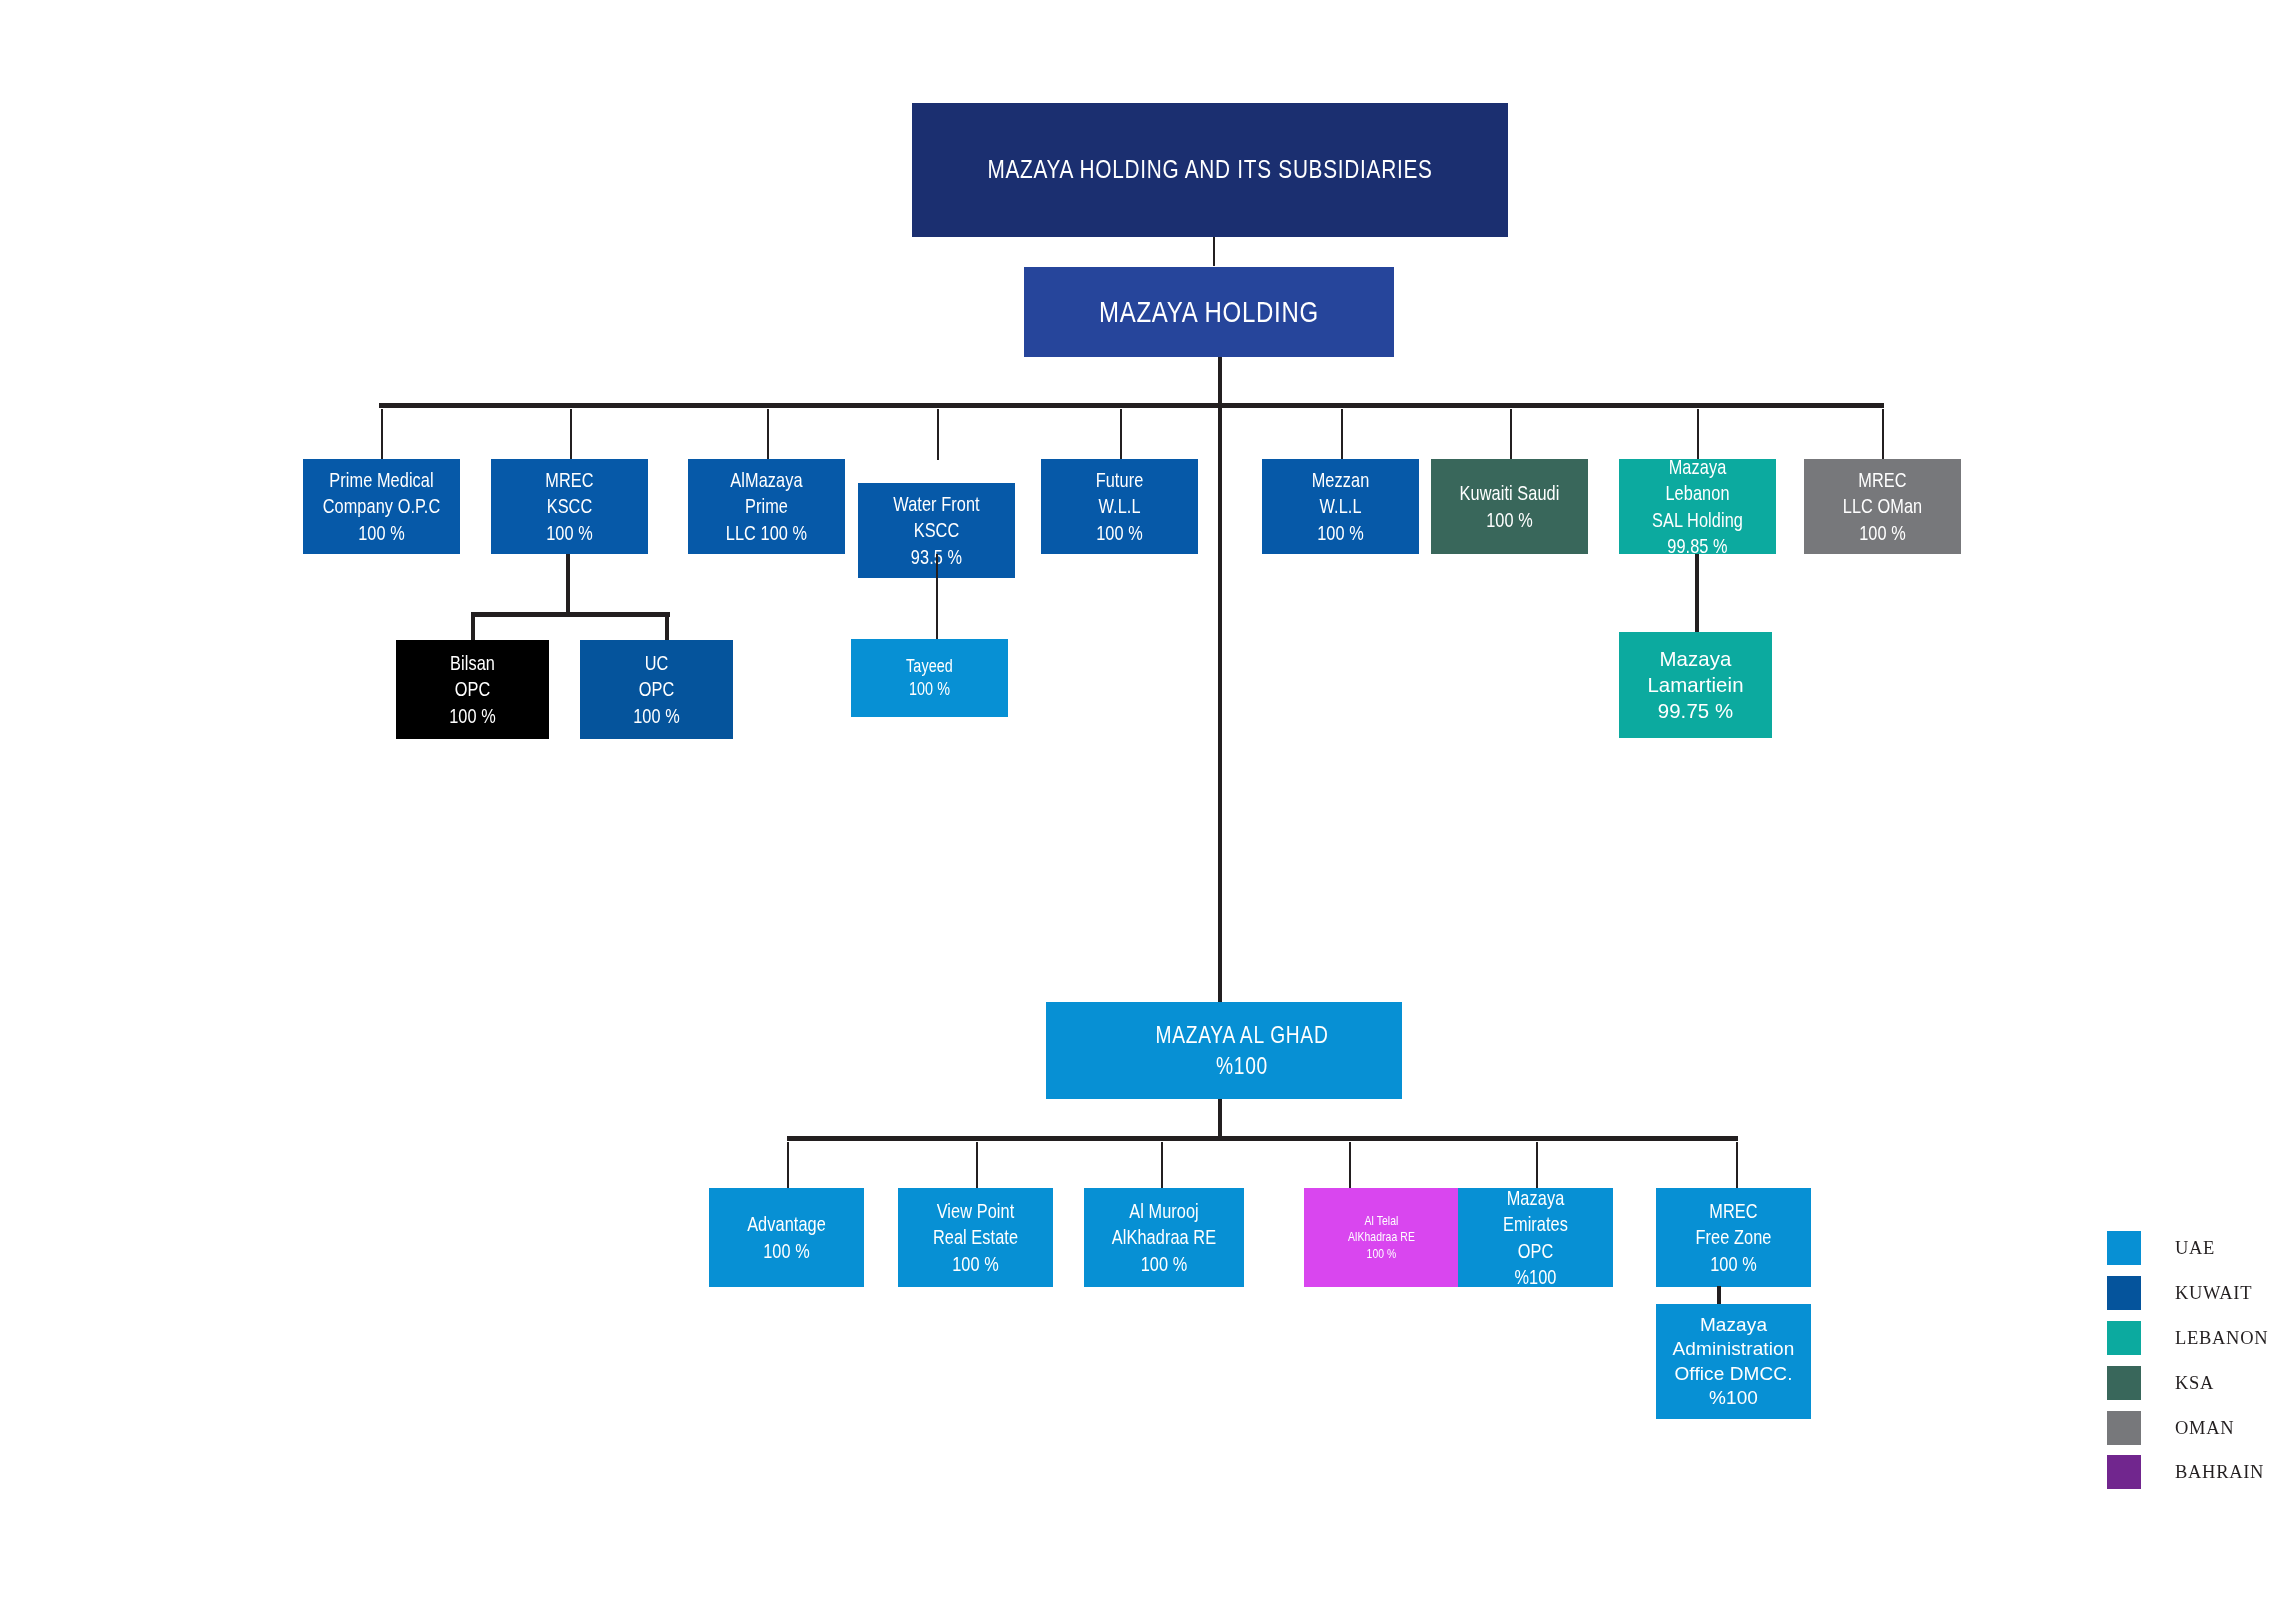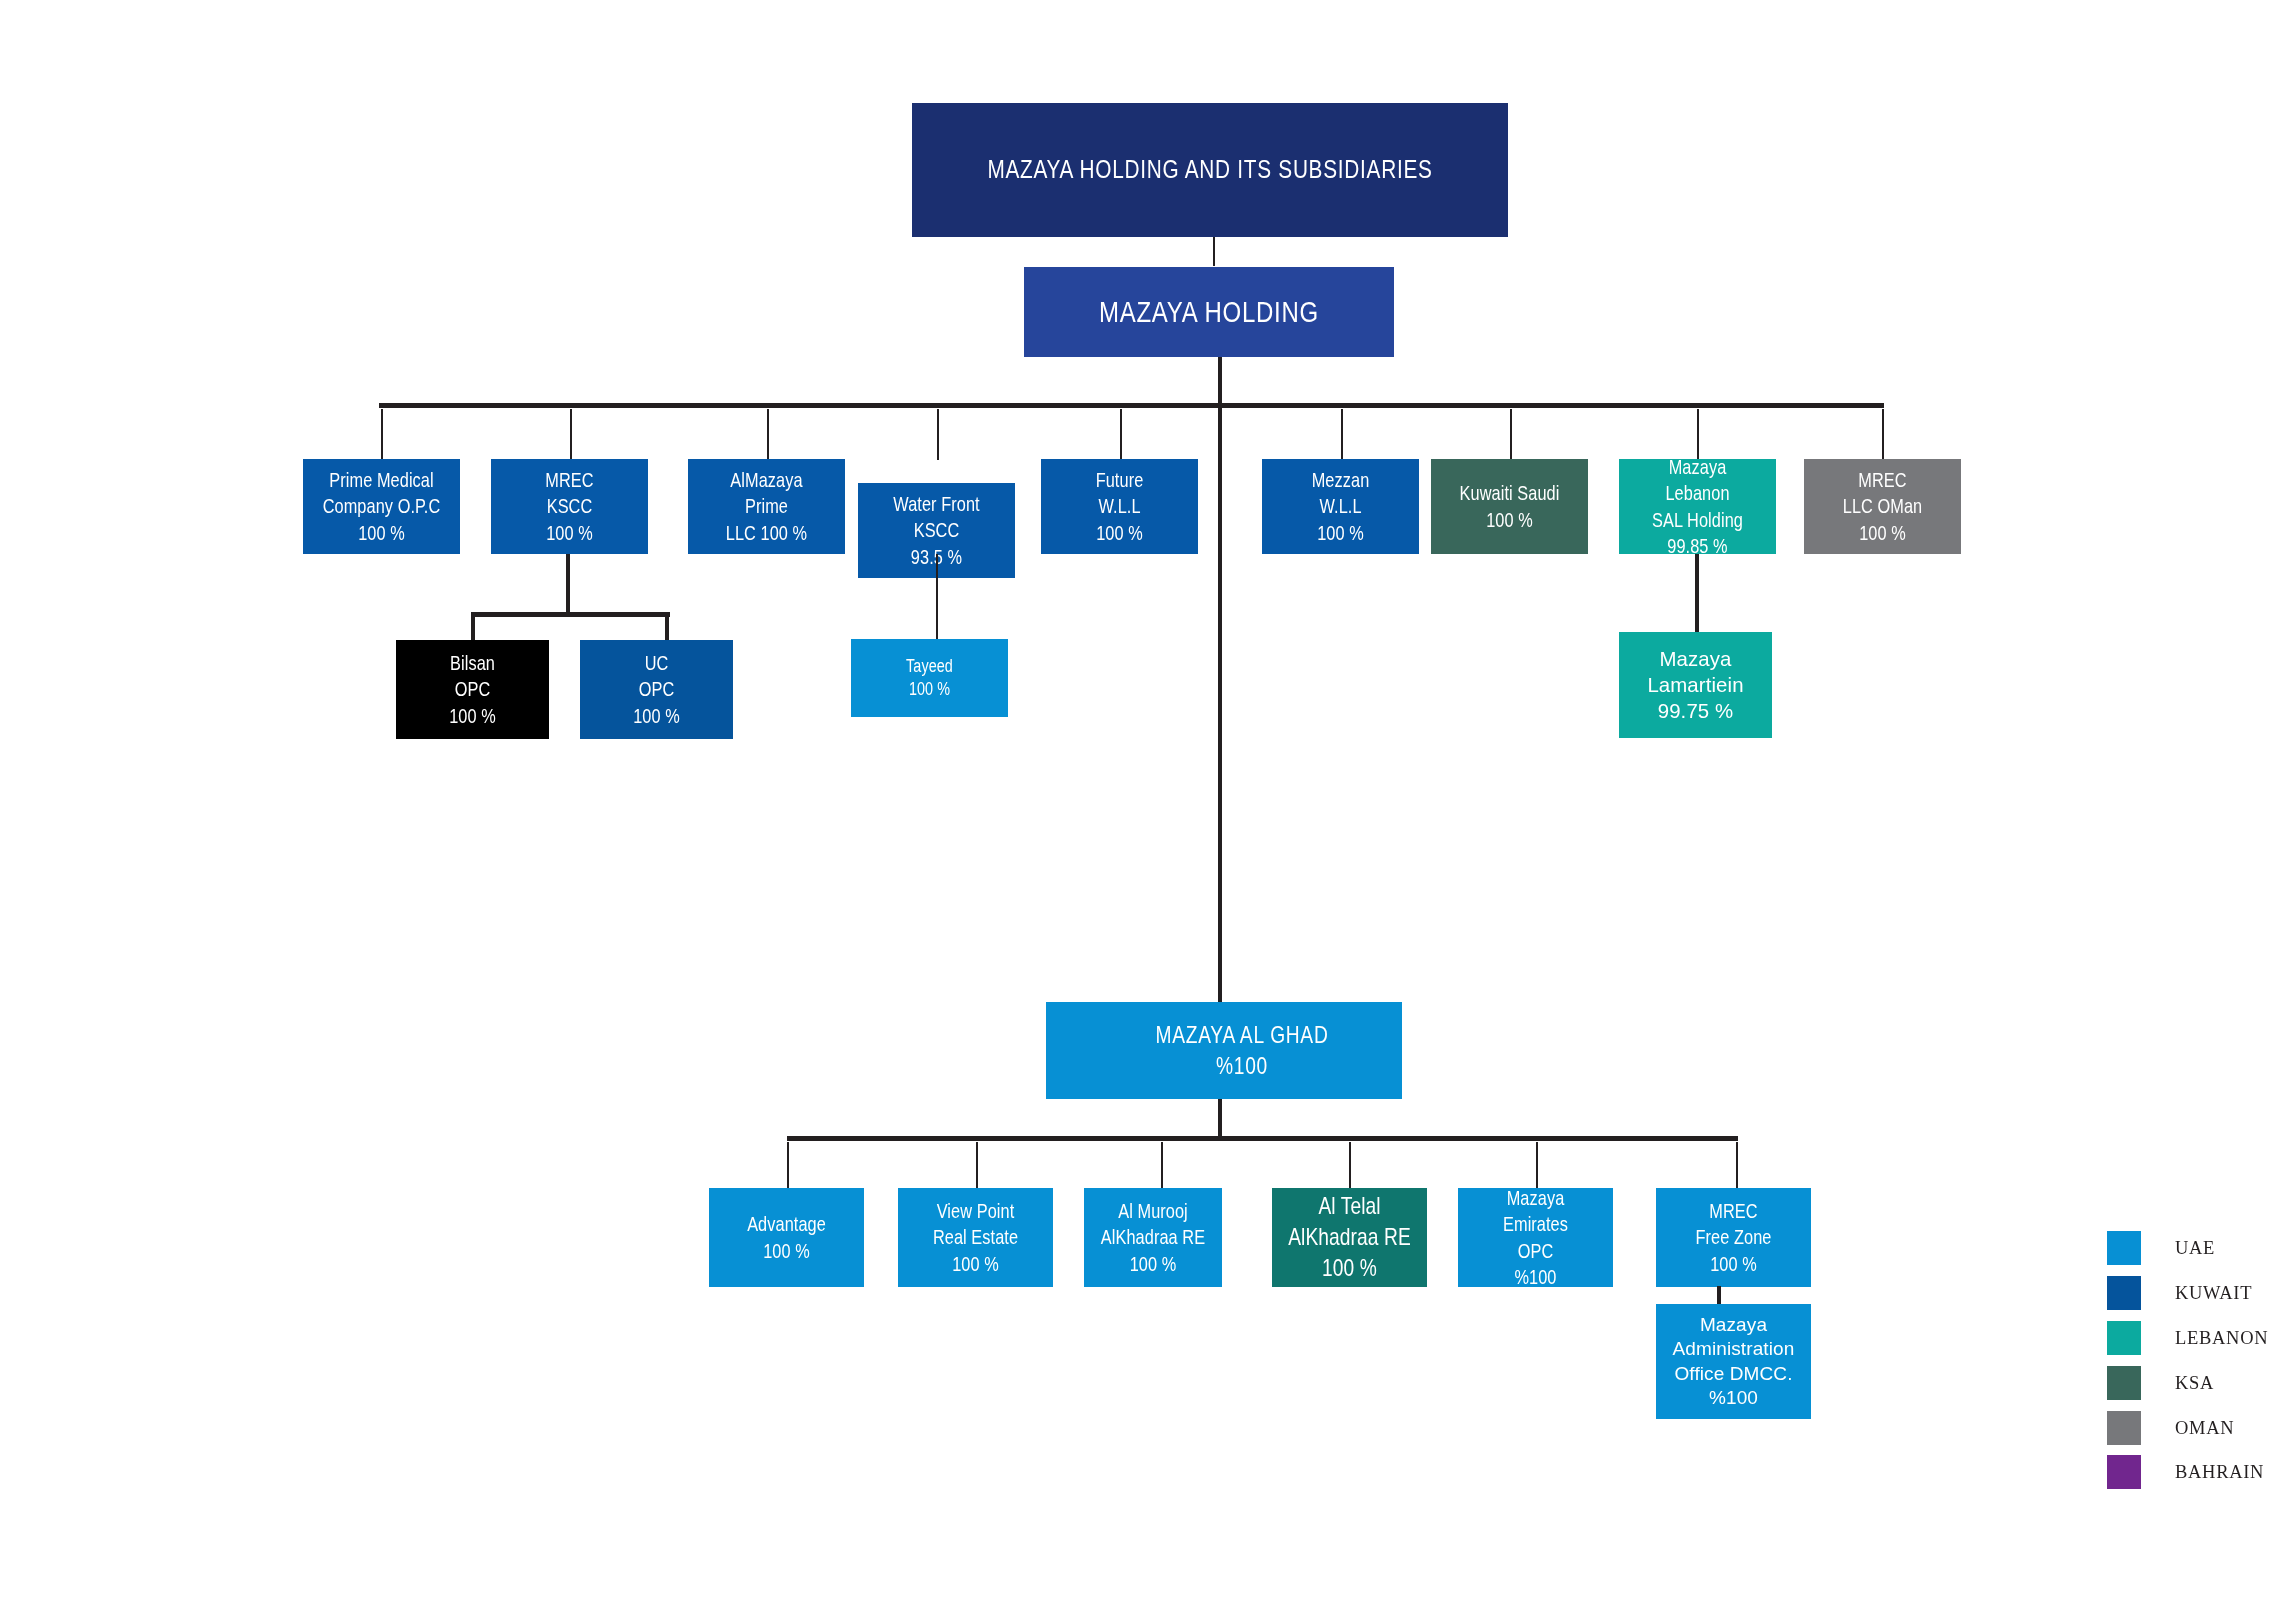--- a/index.html
+++ b/index.html
@@ -183,27 +183,27 @@
     <span class="ln cond">Advantage</span>
     <span class="ln cond">100 %</span>
   </div>
 
   <div class="node" style="left:898px; top:1188px; width:155px; height:99px; background:#0790d4; font-size:20.4px;">
     <span class="ln cond">View Point</span>
     <span class="ln cond">Real Estate</span>
     <span class="ln cond">100 %</span>
   </div>
 
-  <div class="node" style="left:1084px; top:1188px; width:138px; height:99px; background:#0790d4; font-size:20.4px;">
+  <div class="node" style="left:1084px; top:1188px; width:160px; height:99px; background:#0790d4; font-size:20.4px;">
     <span class="ln cond">Al Murooj</span>
     <span class="ln cond">AlKhadraa RE</span>
     <span class="ln cond">100 %</span>
   </div>
 
-  <div class="node" style="left:1272px; top:1188px; width:155px; height:99px; background:#0f766e; font-size:24px;">
+  <div class="node" style="left:1304px; top:1188px; width:155px; height:99px; background:#d946ef; font-size:13px;">
     <span class="ln cond">Al Telal</span>
     <span class="ln cond">AlKhadraa RE</span>
     <span class="ln cond">100 %</span>
   </div>
 
   <div class="node" style="left:1458px; top:1188px; width:155px; height:99px; background:#0790d4; font-size:20.4px;">
     <span class="ln cond">Mazaya Emirates</span>
     <span class="ln cond">OPC</span>
     <span class="ln cond">%100</span>
   </div>

